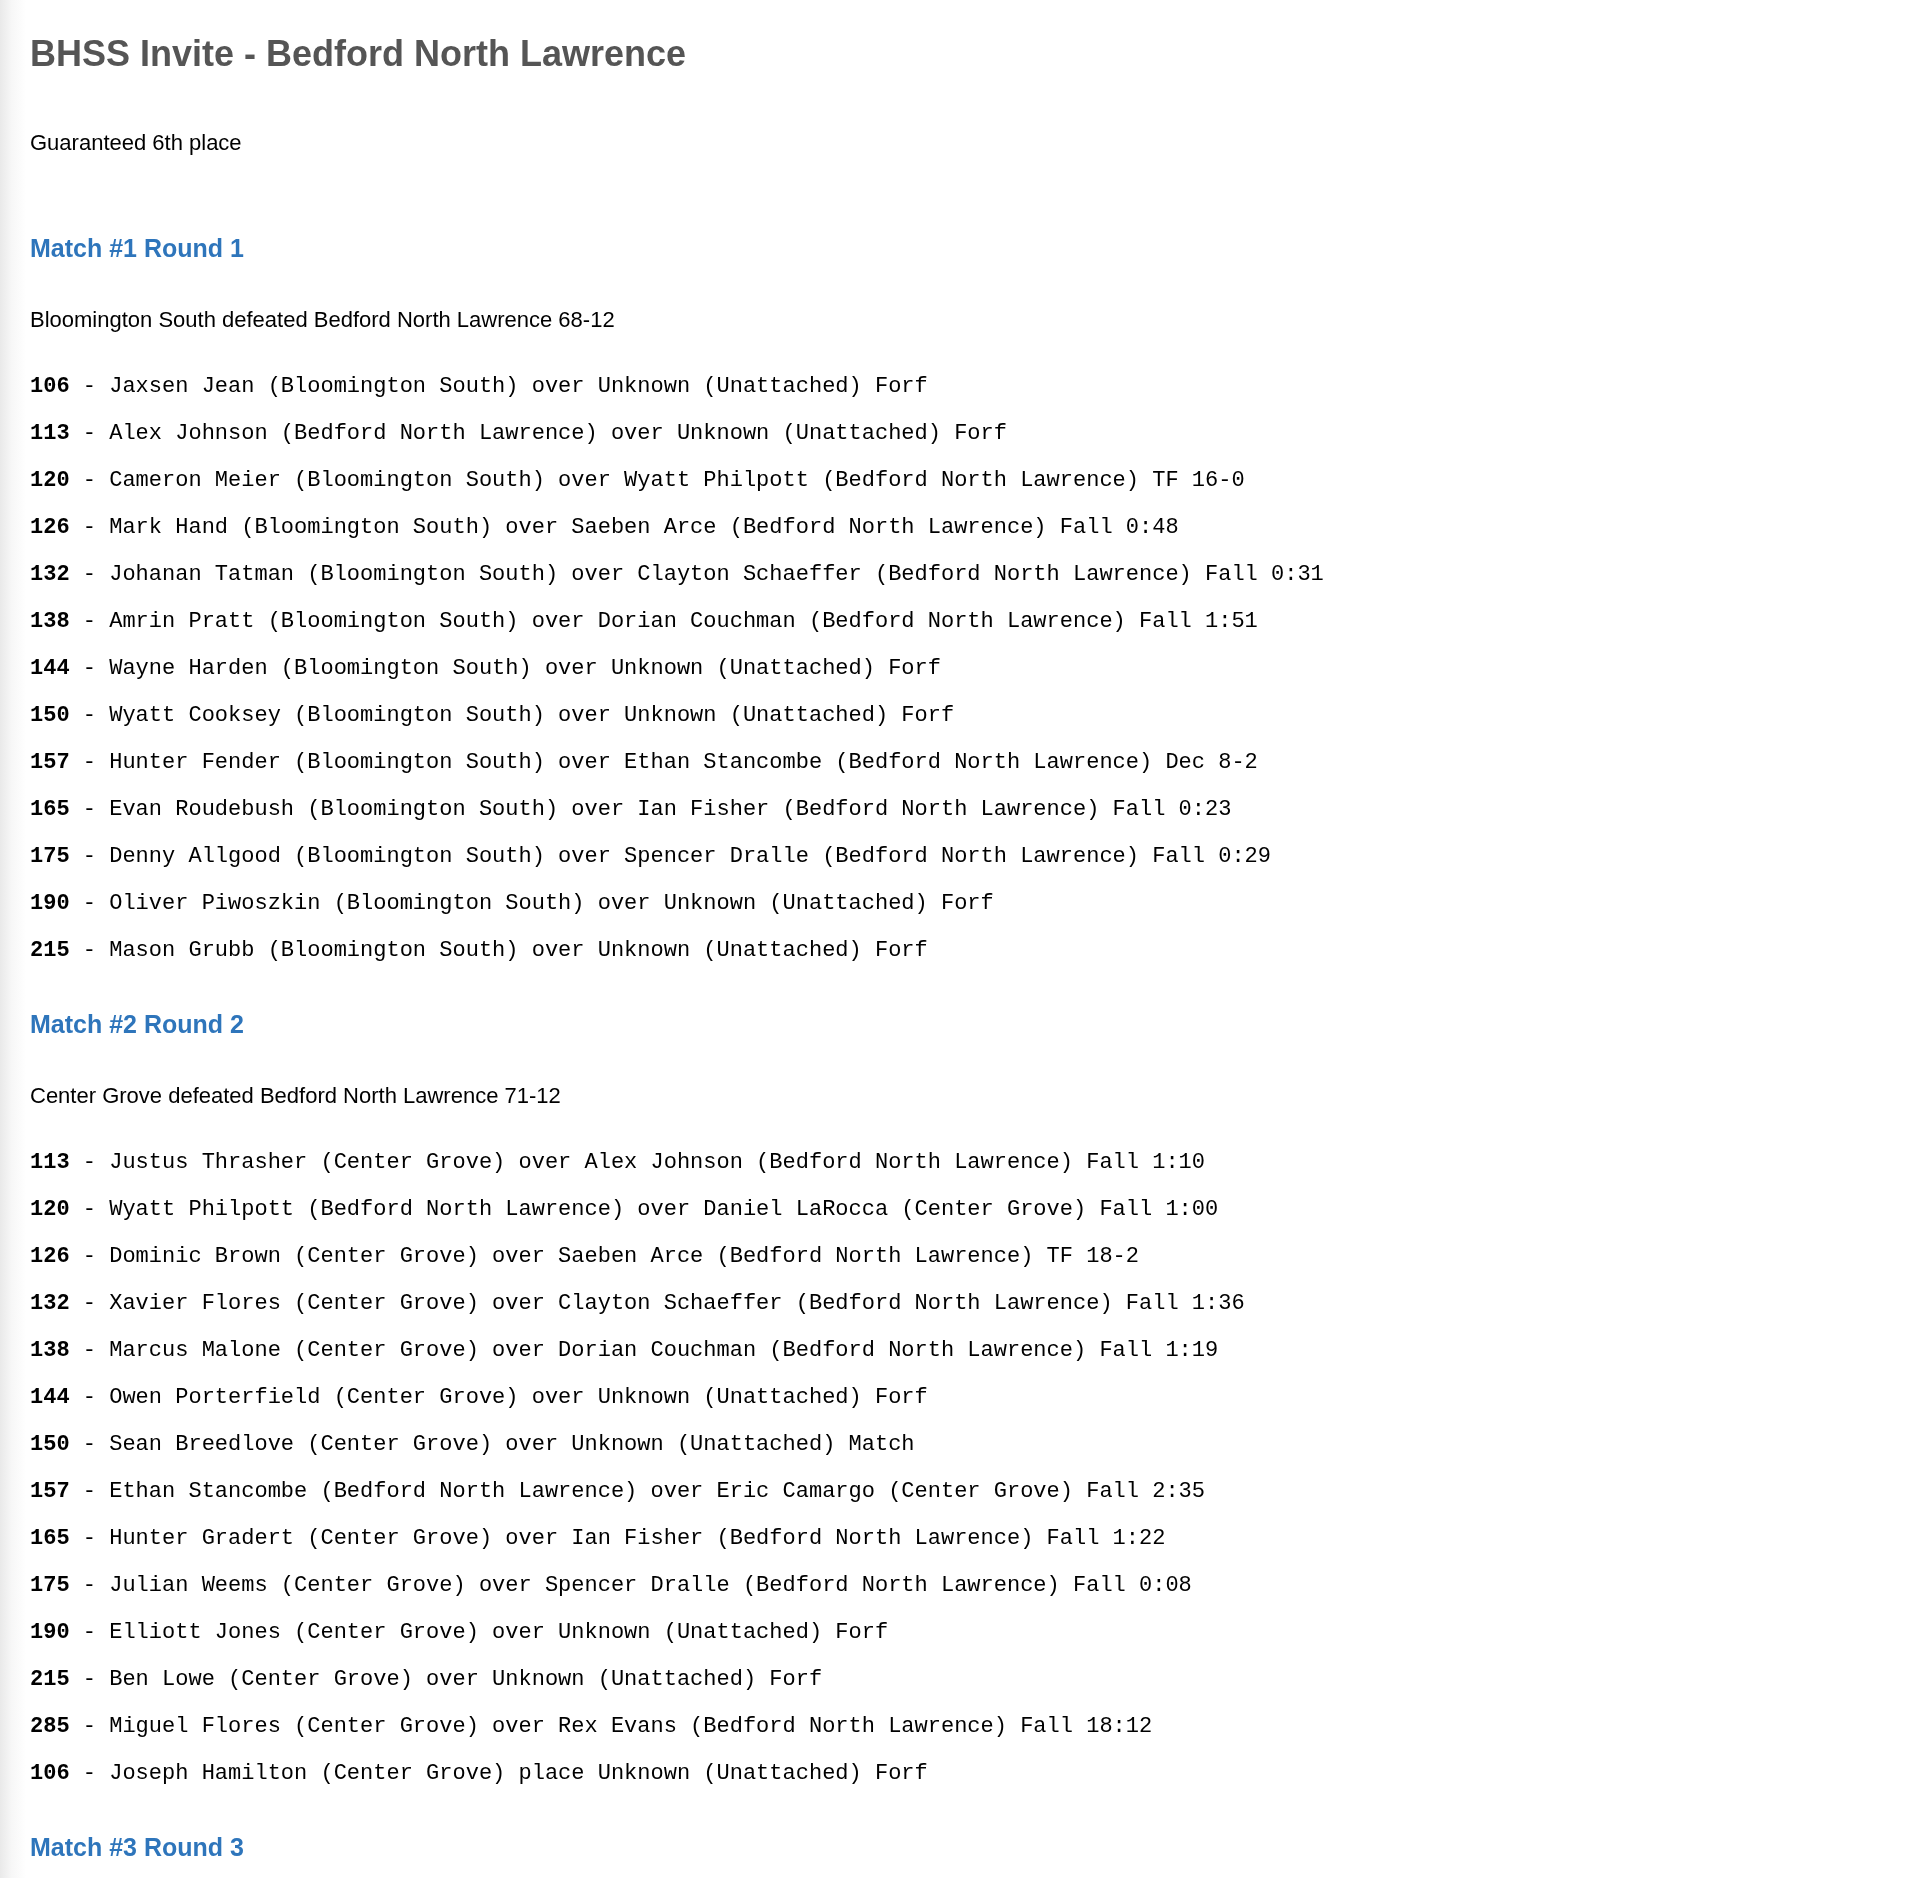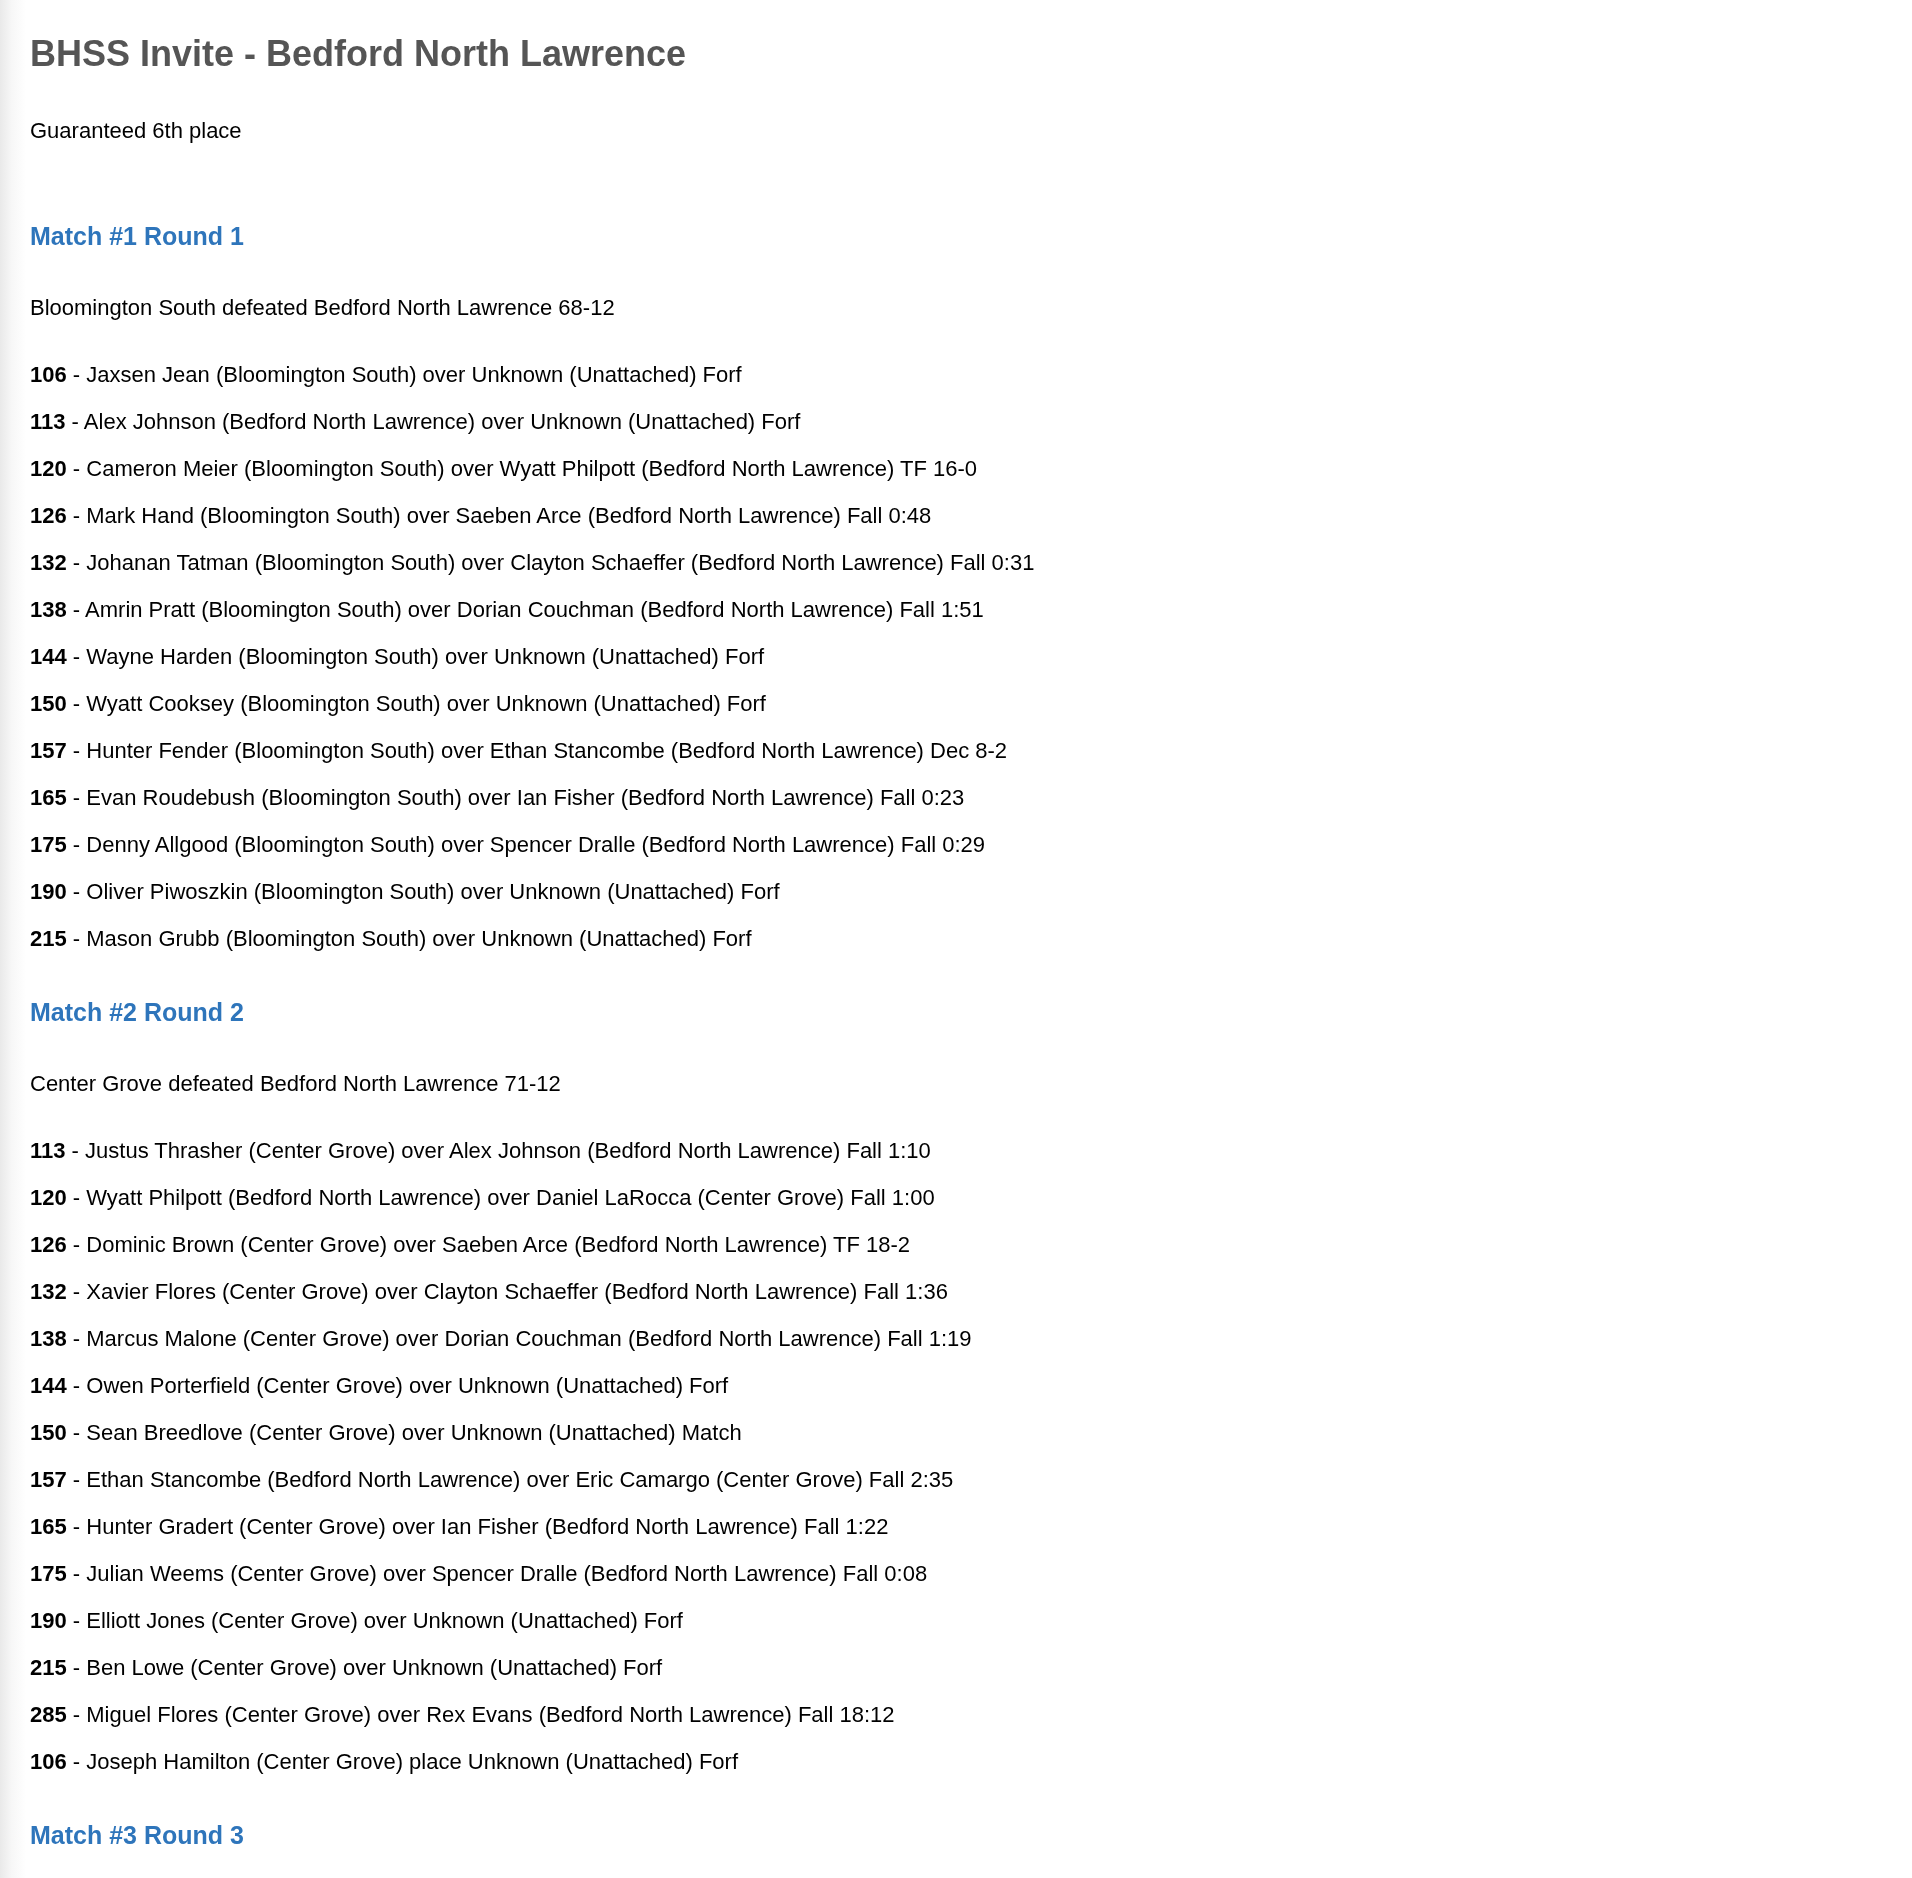--- a/index.html
+++ b/index.html
@@ -25,21 +25,21 @@
   }
   .content {
     position: relative;
     padding: 33px 40px 0 30px;
   }
   h1.page-title {
     font-size: 36px;
     line-height: 41px;
     font-weight: bold;
     color: var(--title-gray, #555555);
-    margin: 0 0 44px 0;
+    margin: 0 0 56px 0;
   }
   p.note {
     font-size: 22px;
     line-height: 26px;
     margin: 0 0 78px 0;
   }
   section.match {
     margin: 0 0 36px 0;
   }
   h2.match-heading {
@@ -53,20 +53,21 @@
     font-size: 22px;
     line-height: 26px;
     margin: 0 0 30px 0;
   }
   .bouts { margin: 0; }
   p.bout {
     font-size: 22px;
     line-height: 47px;
     margin: 0;
     white-space: nowrap;
+    font-family: Liberation Mono, monospace;
   }
   .bout .weight { font-weight: bold; }
   .bout .sep, .bout .result { font-weight: normal; }
   .bout .sep { white-space: pre; }
 </style>
 </head>
 <body>
 
 <div class="edge-shade"></div>
 

